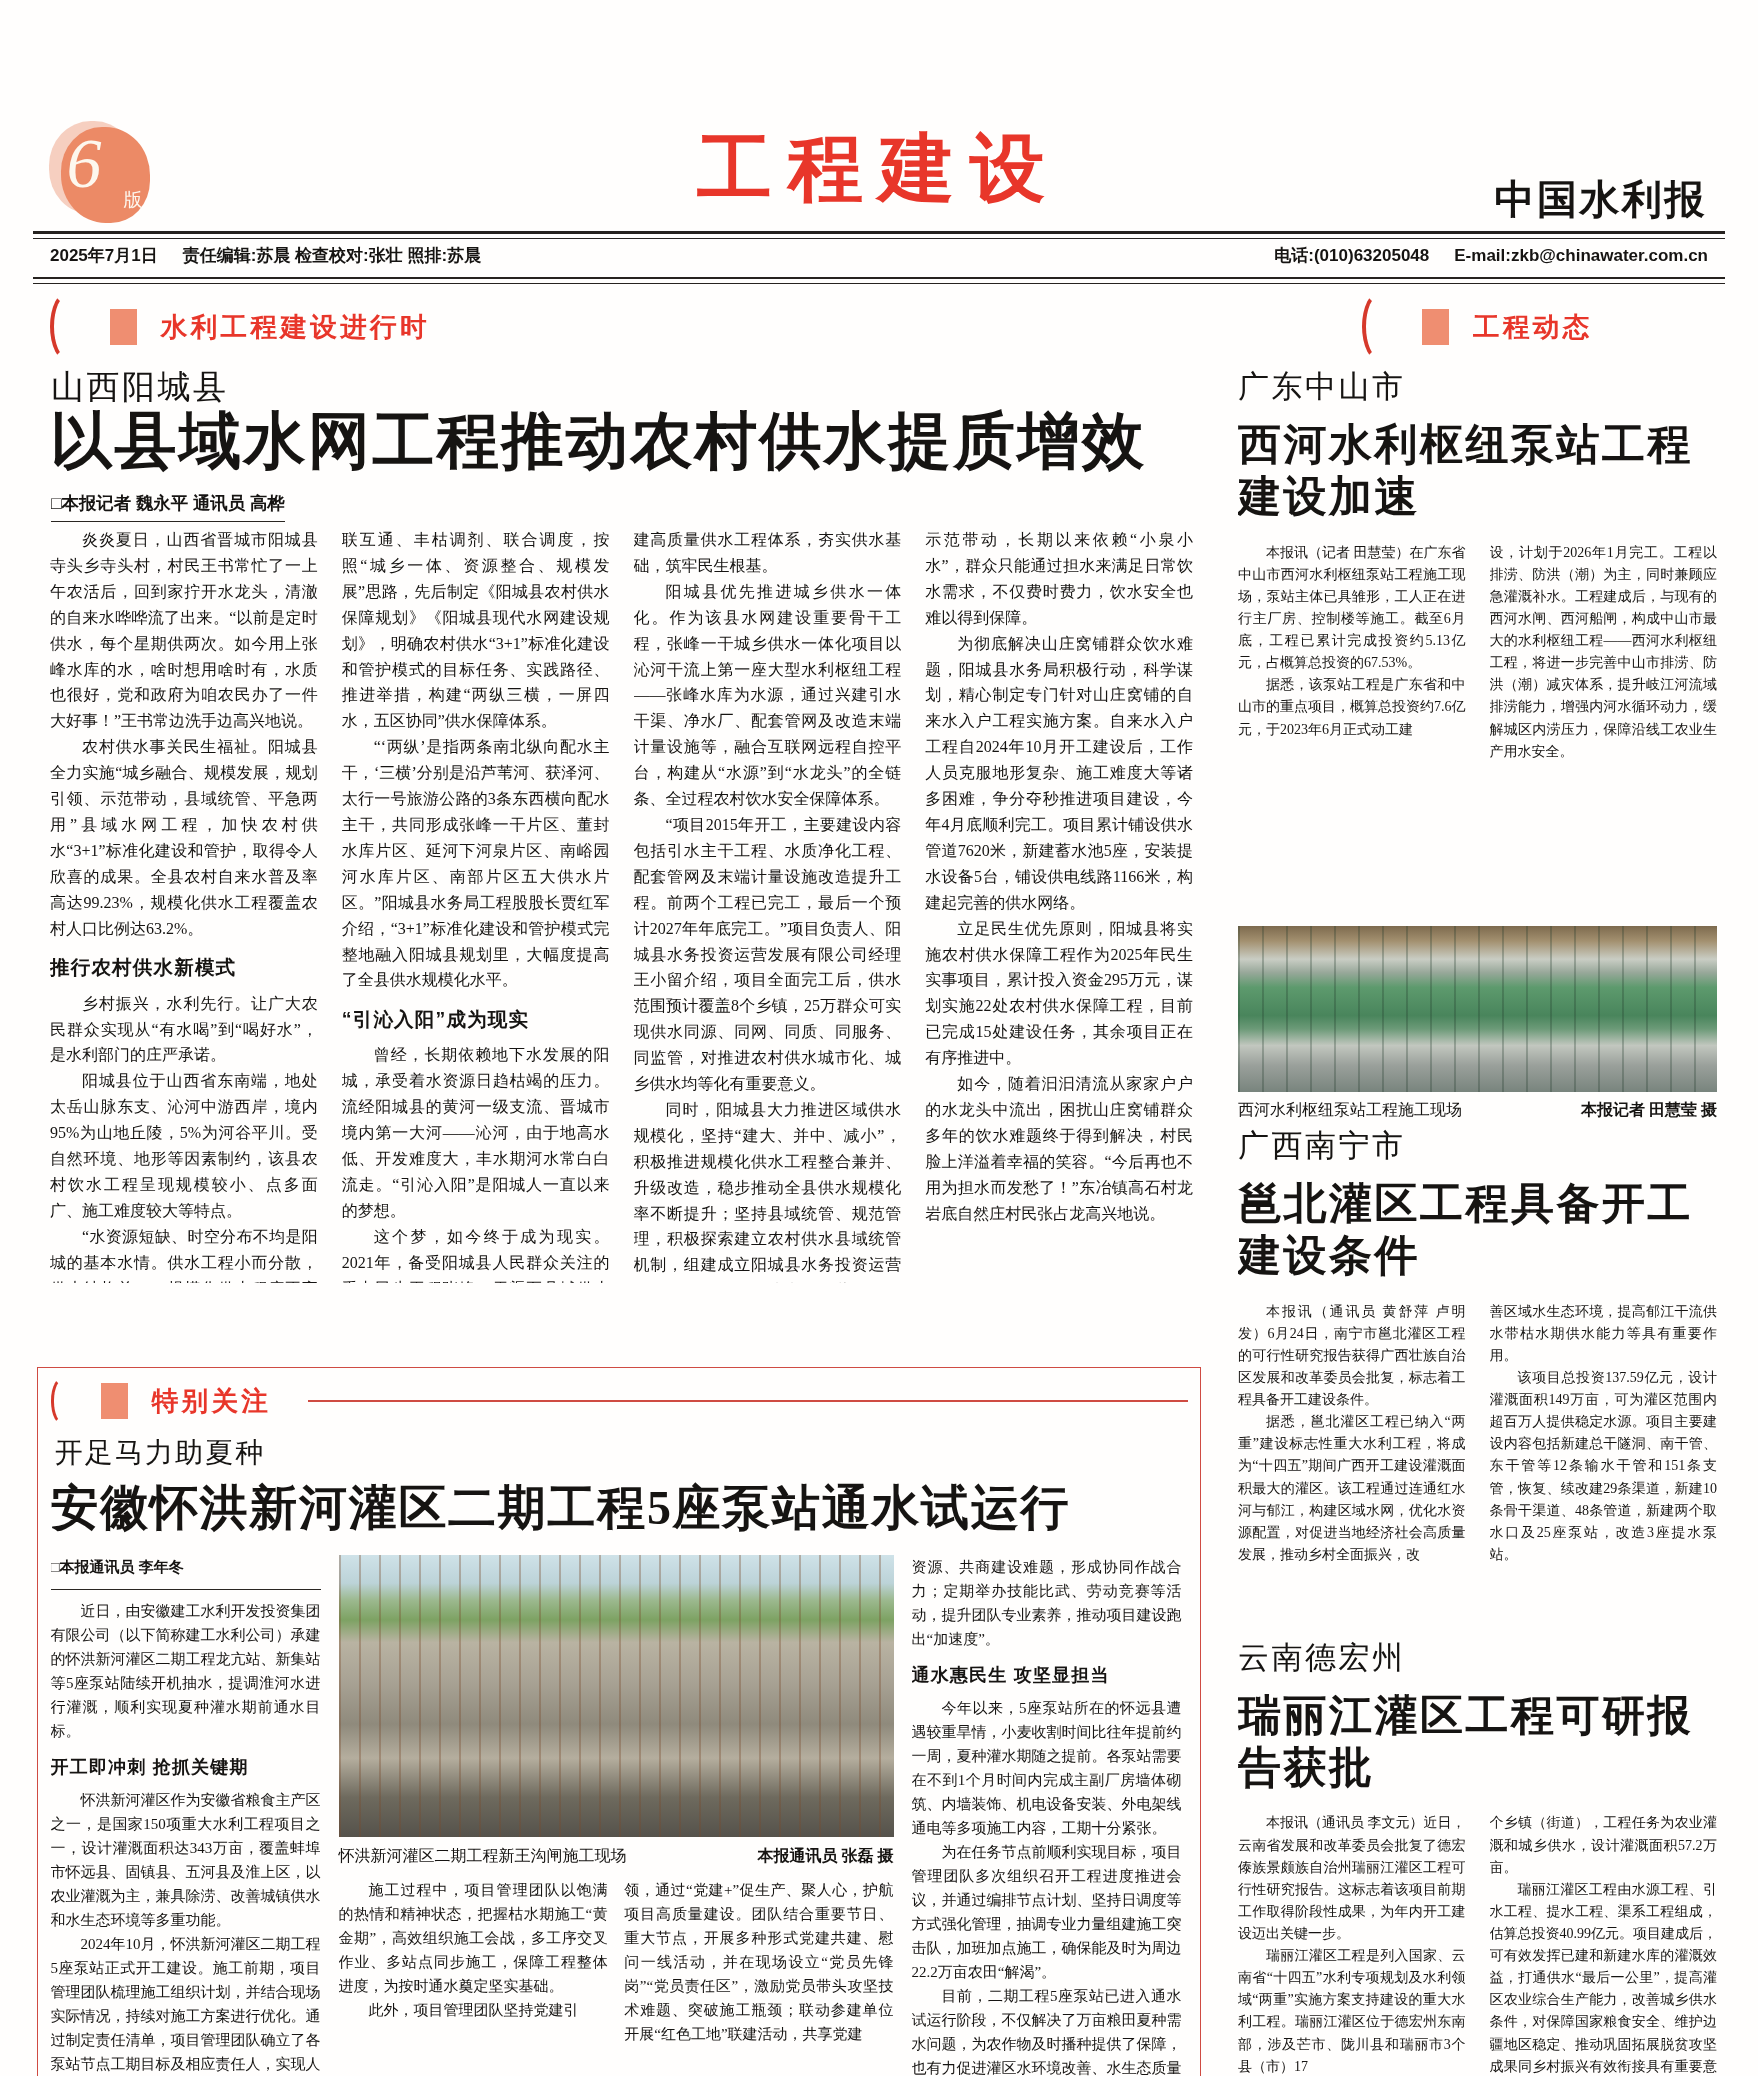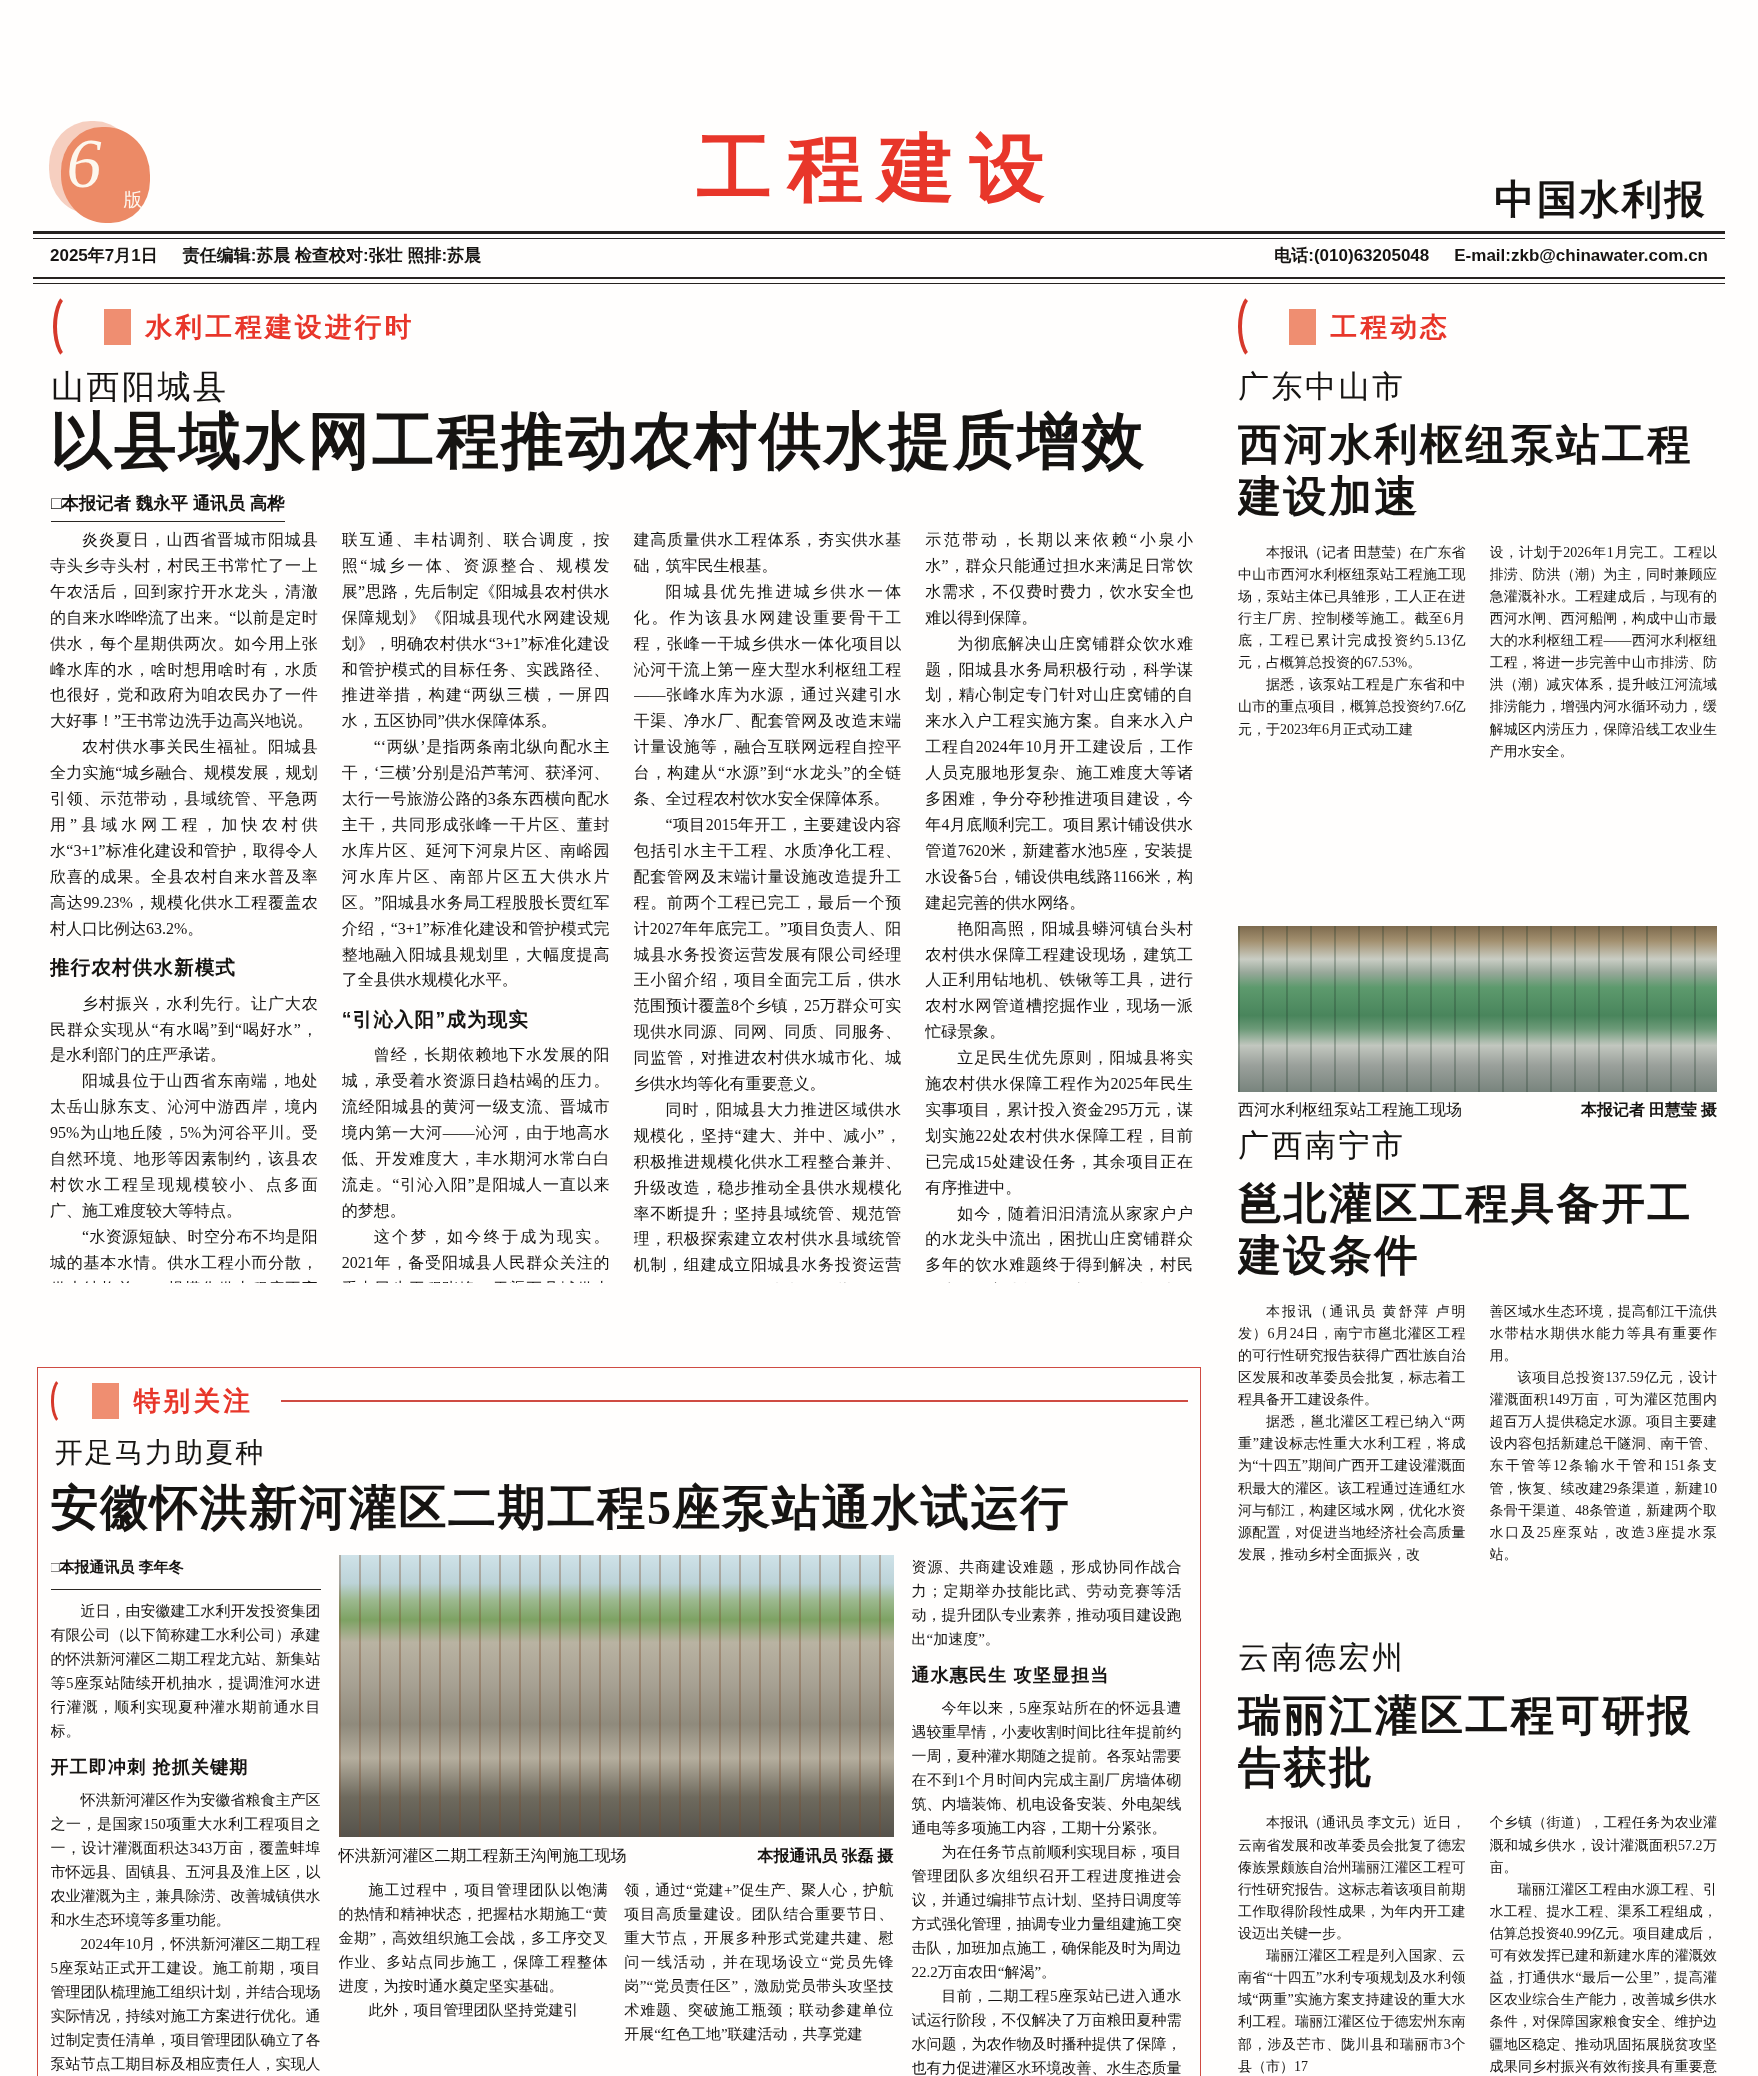--- a/index.html
+++ b/index.html
@@ -15,21 +15,21 @@
   .badge-ban { position:absolute; right:12.5px; bottom:12.5px; font-size:19px; color:#fdf7ee; font-family:"Liberation Sans",sans-serif; }
   .masthead { position:absolute; top:123px; left:50%; transform:translateX(-50%); font-size:75px; line-height:1.2;
               font-weight:bold; color:#e8362a; letter-spacing:16px; font-family:"Liberation Sans","DejaVu Sans",sans-serif; white-space:nowrap; }
   .paper-name { position:absolute; right:51px; top:172px; font-size:40px; font-weight:bold; letter-spacing:2.5px; }
   .hrule { position:absolute; left:33px; width:1692px; background:#26221f; }
   .inforow { position:absolute; left:50px; right:50px; top:244px; display:flex; justify-content:space-between;
              font-family:"Liberation Sans","DejaVu Sans",sans-serif; font-size:17px; font-weight:bold; }
   .inforow .gap { display:inline-block; width:25px; }
 
   
-  .seclab { display:flex; align-items:center; gap:15px; height:71px; }
+  .seclab { display:flex; align-items:center; gap:24px; height:71px;justify-content:center; }
   .arc { width:36px; height:71px; border:4.6px solid transparent; border-left-color:#d6392b; border-radius:50%; flex:0 0 auto; }
   .sqr { width:26.6px; height:36px; background:#ef8e71; flex:0 0 auto; }
   .seclab-text { font-size:26.6px; font-weight:bold; color:#e8362a; letter-spacing:3.3px;
                  font-family:"Liberation Sans","DejaVu Sans",sans-serif; white-space:nowrap; }
   .seclab-line { flex:1; border-top:2.1px solid #cf4b42; margin-left:12.5px; }
 
   
   .kicker { font-size:33px; letter-spacing:2.5px; }
   .headline { font-weight:bold; letter-spacing:2.5px; line-height:1.22; }
   .byline { font-family:"Liberation Sans","DejaVu Sans",sans-serif; font-size:17.4px; font-weight:bold;
@@ -139,21 +139,20 @@
       </div>
     <div class="col">
         <p class="para cont">建高质量供水工程体系，夯实供水基础，筑牢民生根基。</p>
         <p class="para">阳城县优先推进城乡供水一体化。作为该县水网建设重要骨干工程，张峰一干城乡供水一体化项目以沁河干流上第一座大型水利枢纽工程——张峰水库为水源，通过兴建引水干渠、净水厂、配套管网及改造末端计量设施等，融合互联网远程自控平台，构建从“水源”到“水龙头”的全链条、全过程农村饮水安全保障体系。</p>
         <p class="para">“项目2015年开工，主要建设内容包括引水主干工程、水质净化工程、配套管网及末端计量设施改造提升工程。前两个工程已完工，最后一个预计2027年年底完工。”项目负责人、阳城县水务投资运营发展有限公司经理王小留介绍，项目全面完工后，供水范围预计覆盖8个乡镇，25万群众可实现供水同源、同网、同质、同服务、同监管，对推进农村供水城市化、城乡供水均等化有重要意义。</p>
         <p class="para">同时，阳城县大力推进区域供水规模化，坚持“建大、并中、减小”，积极推进规模化供水工程整合兼并、升级改造，稳步推动全县供水规模化率不断提升；坚持县域统管、规范管理，积极探索建立农村供水县域统管机制，组建成立阳城县水务投资运营发展有限公司，构建直供经营管理模式，实现公司化运营、专业化管理。</p>
       </div>
     <div class="col">
         <p class="para cont">示范带动，长期以来依赖“小泉小水”，群众只能通过担水来满足日常饮水需求，不仅费时费力，饮水安全也难以得到保障。</p>
         <p class="para">为彻底解决山庄窝铺群众饮水难题，阳城县水务局积极行动，科学谋划，精心制定专门针对山庄窝铺的自来水入户工程实施方案。自来水入户工程自2024年10月开工建设后，工作人员克服地形复杂、施工难度大等诸多困难，争分夺秒推进项目建设，今年4月底顺利完工。项目累计铺设供水管道7620米，新建蓄水池5座，安装提水设备5台，铺设供电线路1166米，构建起完善的供水网络。</p>
-        <p class="para">艳阳高照，阳城县蟒河镇台头村农村供水保障工程建设现场，建筑工人正利用钻地机、铁锹等工具，进行农村水网管道槽挖掘作业，现场一派忙碌景象。</p>
         <p class="para">立足民生优先原则，阳城县将实施农村供水保障工程作为2025年民生实事项目，累计投入资金295万元，谋划实施22处农村供水保障工程，目前已完成15处建设任务，其余项目正在有序推进中。</p>
         <p class="para">如今，随着汩汩清流从家家户户的水龙头中流出，困扰山庄窝铺群众多年的饮水难题终于得到解决，村民脸上洋溢着幸福的笑容。“今后再也不用为担水而发愁了！”东冶镇高石村龙岩底自然庄村民张占龙高兴地说。</p>
       </div>
   </div>
 
   <div id="rail">
     <div class="seclab">
       <span class="arc"></span>
       <span class="sqr"></span>
       <span class="seclab-text">工程动态</span>

